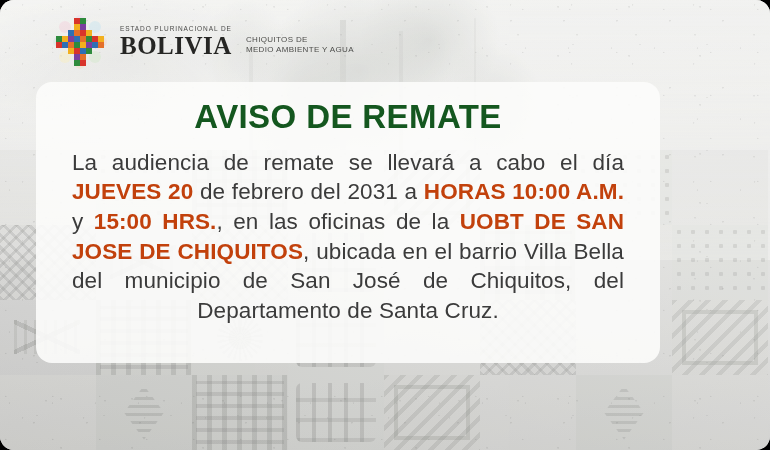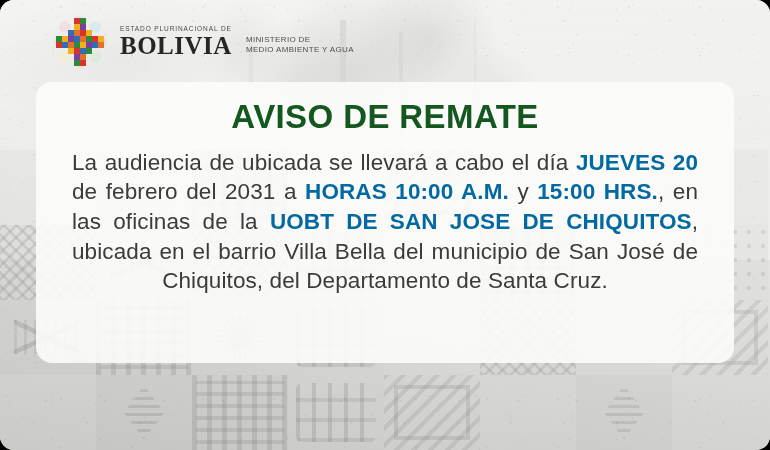--- a/index.html
+++ b/index.html
@@ -227,21 +227,21 @@
     color: #4d4d4b;
     padding-bottom: 2px;
     white-space: nowrap;
   }
   .gov-ministry span { display: block; }
 
   
   .notice-card {
     position: absolute;
     left: 36px; top: 82px;
-    width: 698px;
+    width: 624px;
     height: 281px;
     background: rgba(252,252,251,.90);
     border-radius: 16px;
     z-index: 4;
     box-sizing: border-box;
     padding: 16px 26px 0;
   }
 
   .notice-title {
     text-align: center;
@@ -259,21 +259,21 @@
     padding: 0 10px;
     text-align: justify;
     text-align-last: center;
     color: #3b3b3b;
     font-size: 22.5px;
     line-height: 1.32;
     letter-spacing: .1px;
     hyphens: none;
   }
   .notice-body b {
-    color: #0369a1;
+    color: #c2410c;
     font-weight: 700;
   }
 
   
   .abt-logo {
     position: absolute;
     right: 18px; bottom: 8px;
     width: 96px; height: 62px;
     z-index: 6;
   }
@@ -400,27 +400,27 @@
         </g>
       </svg>
     </div>
 
     <div class="gov-wordmark">
       <div class="gov-state">
         <span class="gov-state-small">ESTADO PLURINACIONAL DE</span>
         <span class="gov-state-big">BOLIVIA</span>
       </div>
       <div class="gov-ministry">
-        <span>MINISTERIO DE</span>
+        <span>CHIQUITOS DE</span>
         <span>MEDIO AMBIENTE Y AGUA</span>
       </div>
     </div>
   </div>
 
   <div class="notice-card">
     <h1 class="notice-title">
       <span class="t-line">AVISO DE REMATE</span>
     </h1>
-    <p class="notice-body"><span>La audiencia de ubicada se llevará a cabo el día </span><b>JUEVES 20</b><span> de febrero del 2031 a </span><b>HORAS 10:00 A.M.</b><span> y </span><b>15:00 HRS.</b><span>, en las oficinas de la </span><b>UOBT DE SAN JOSE DE CHIQUITOS</b><span>, ubicada en el barrio Villa Bella del municipio de San José de Chiquitos, del Departamento de  Santa Cruz.</span></p>
+    <p class="notice-body"><span>La audiencia de remate se llevará a cabo el día </span><b>JUEVES 20</b><span> de febrero del 2031 a </span><b>HORAS 10:00 A.M.</b><span> y </span><b>15:00 HRS.</b><span>, en las oficinas de la </span><b>UOBT DE SAN JOSE DE CHIQUITOS</b><span>, ubicada en el barrio Villa Bella del municipio de San José de Chiquitos, del Departamento de  Santa Cruz.</span></p>
   </div>
 
 
 </div>
 
 </body></html>

